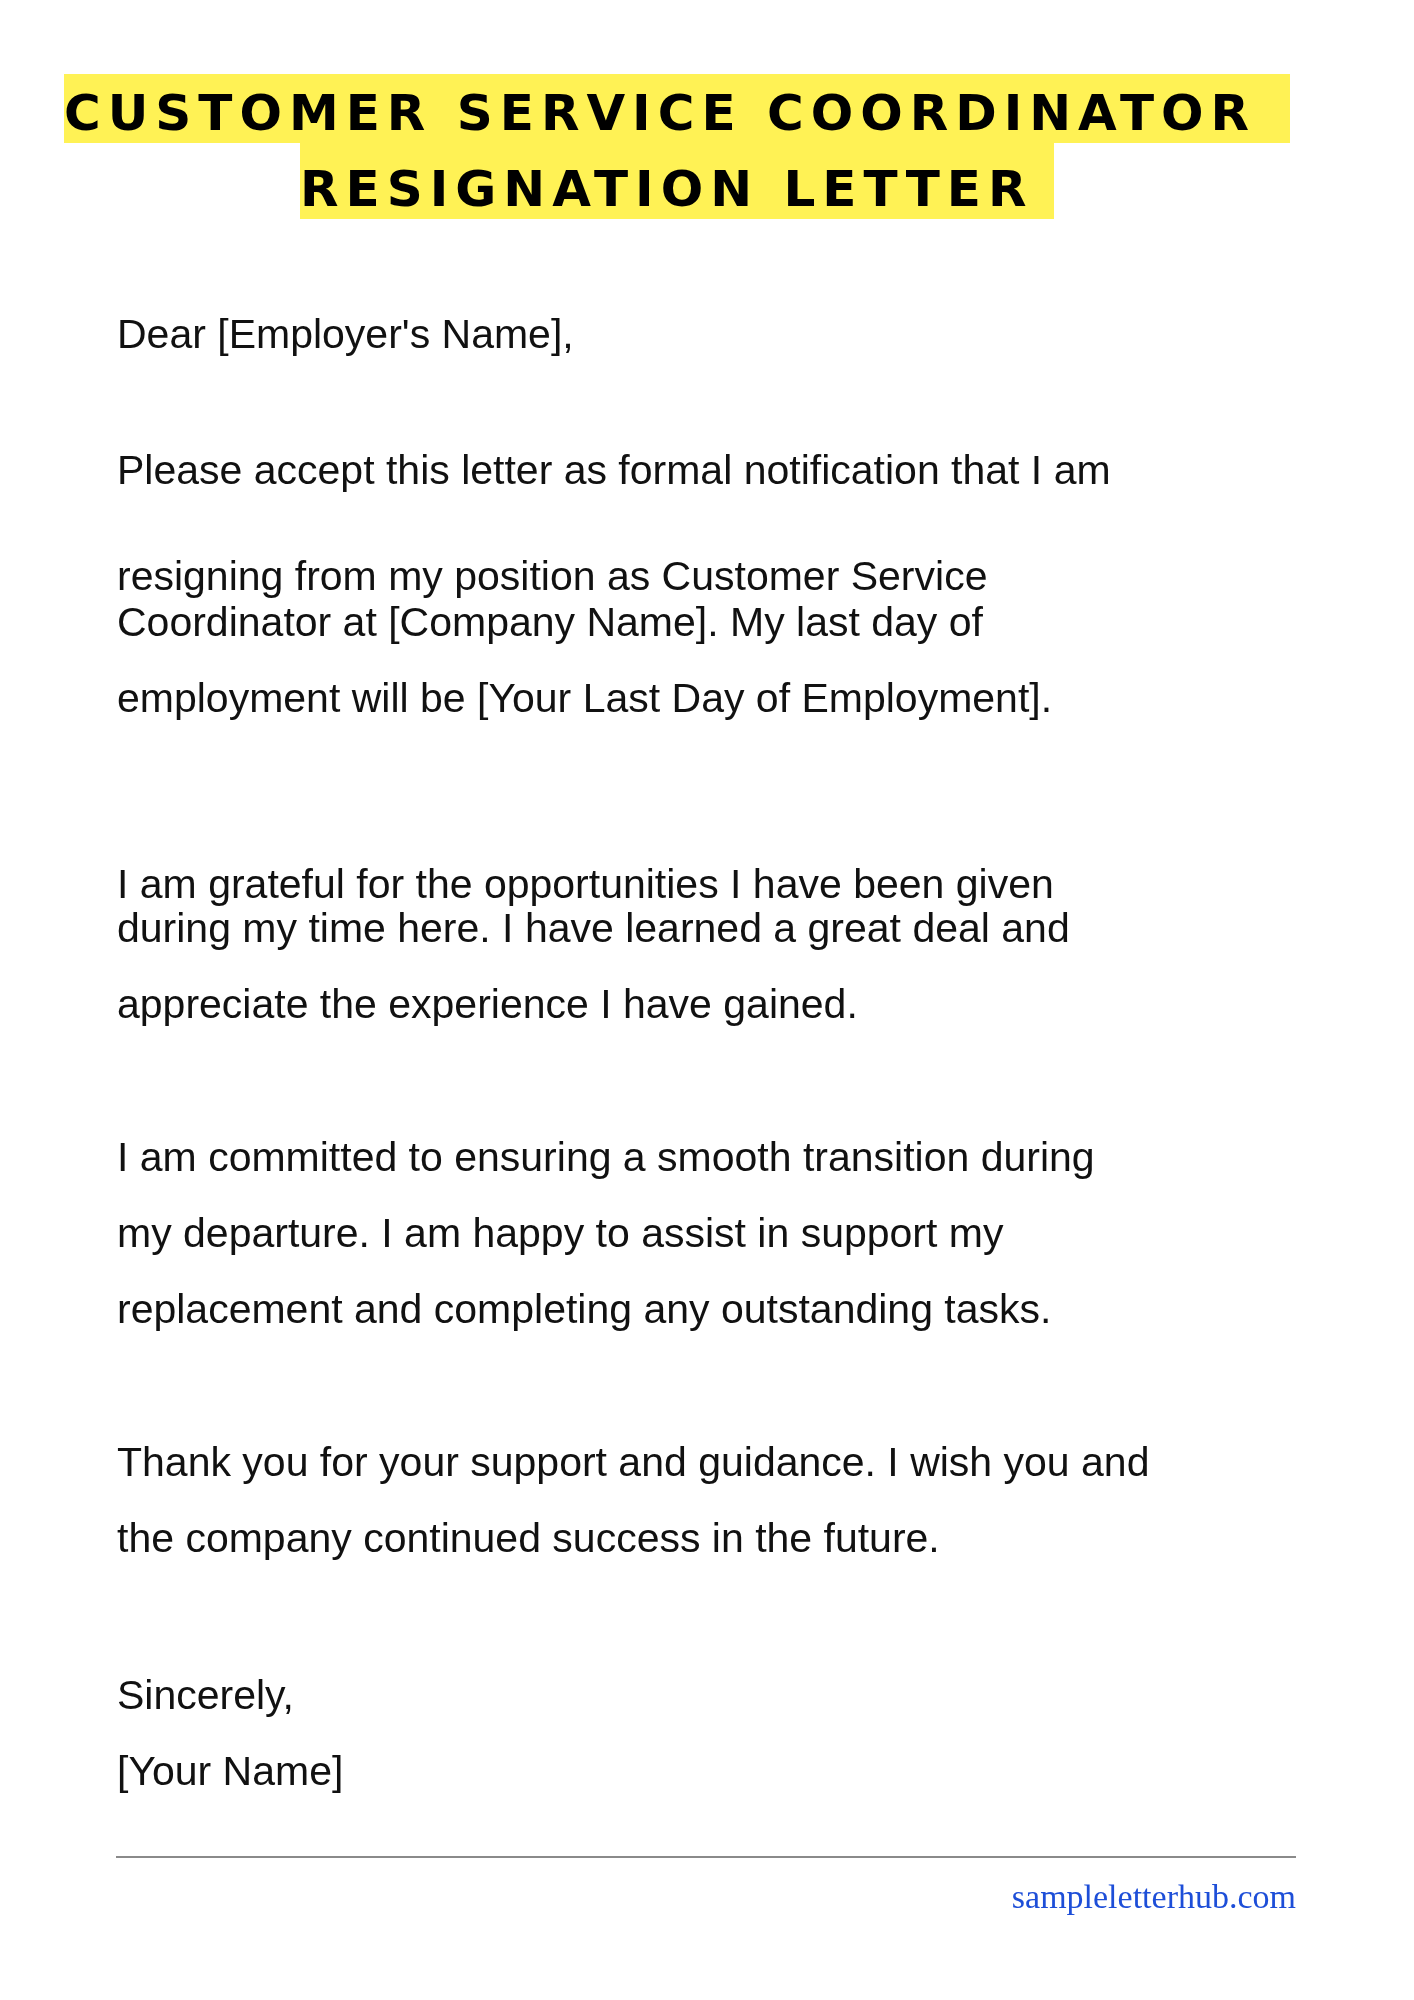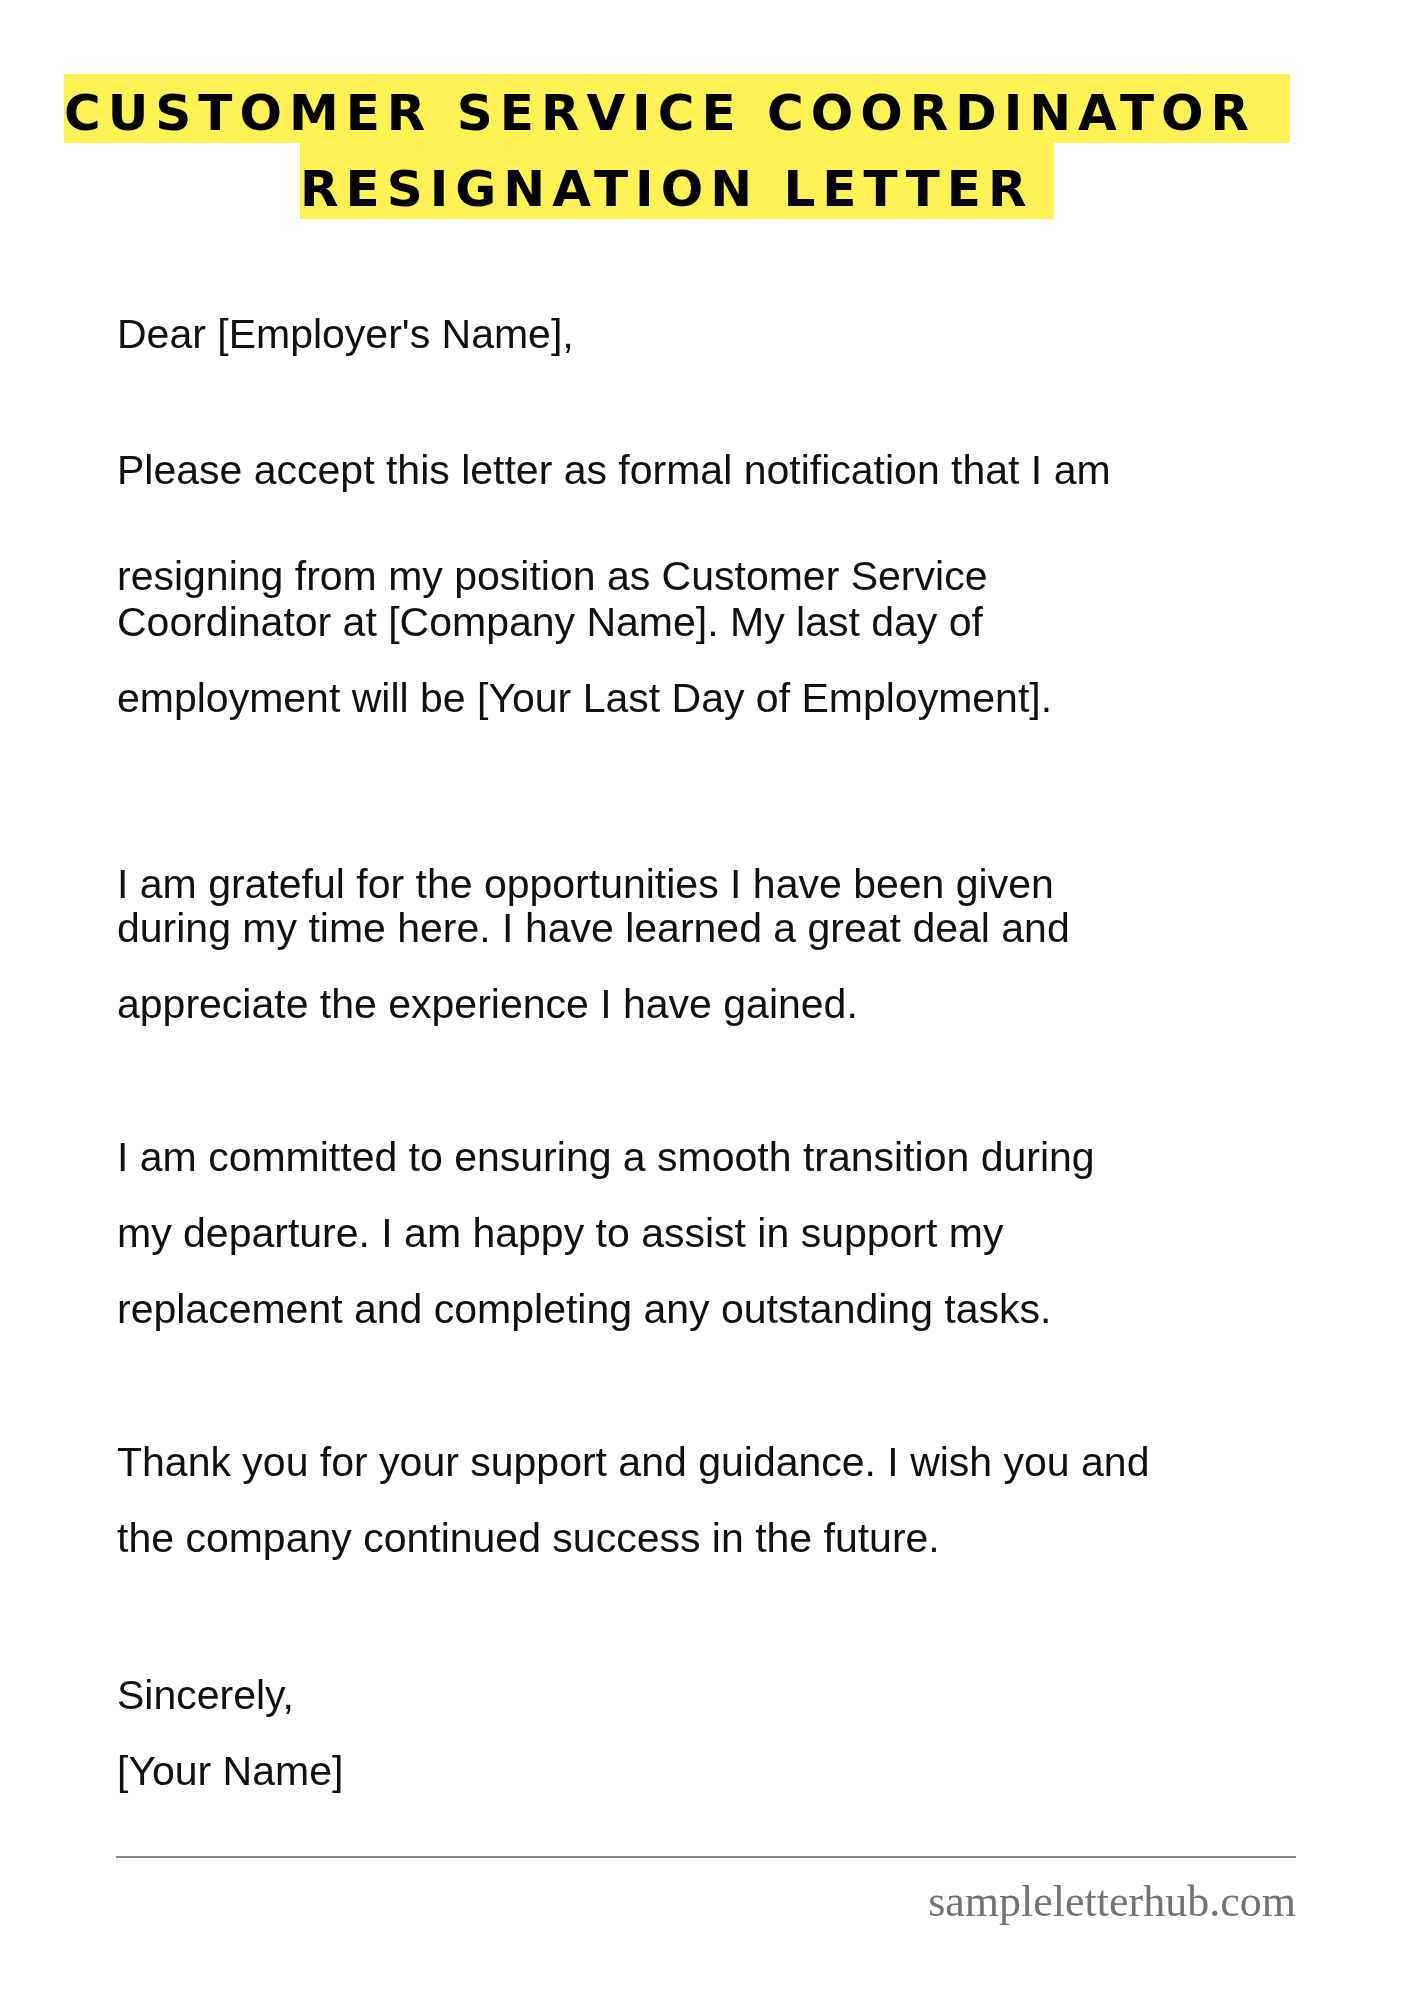--- a/index.html
+++ b/index.html
@@ -12,21 +12,21 @@
     font-size:50px; letter-spacing:7px; color:#000; white-space:nowrap;
     line-height:1; text-align:center;
   }
   .body-line {
     position:absolute; left:117px; font-family:"Liberation Sans", sans-serif;
     font-size:41px; color:#111111; white-space:nowrap; line-height:1;
   }
   .rule { position:absolute; left:116px; top:1856px; width:1180px; height:2px; background:#8a8a8a; }
   .footer {
     position:absolute; right:118px; top:1880px; font-family:"Liberation Serif", serif;
-    font-size:44px; color:#737373; white-space:nowrap; line-height:1;
+    font-size:34px; color:#1d4ed8; white-space:nowrap; line-height:1;
   }
 </style>
 </head>
 <body>
 
 <div class="title-box" style="left:64px; top:74px; width:1226px; height:69px;"></div>
 <div class="title-box" style="left:300px; top:143px; width:754px; height:76px;"></div>
 
 <h1 style="margin:0;">
   <span class="title-line" style="left:64px; width:1124px; top:88px;">CUSTOMER SERVICE COORDINATOR</span>

